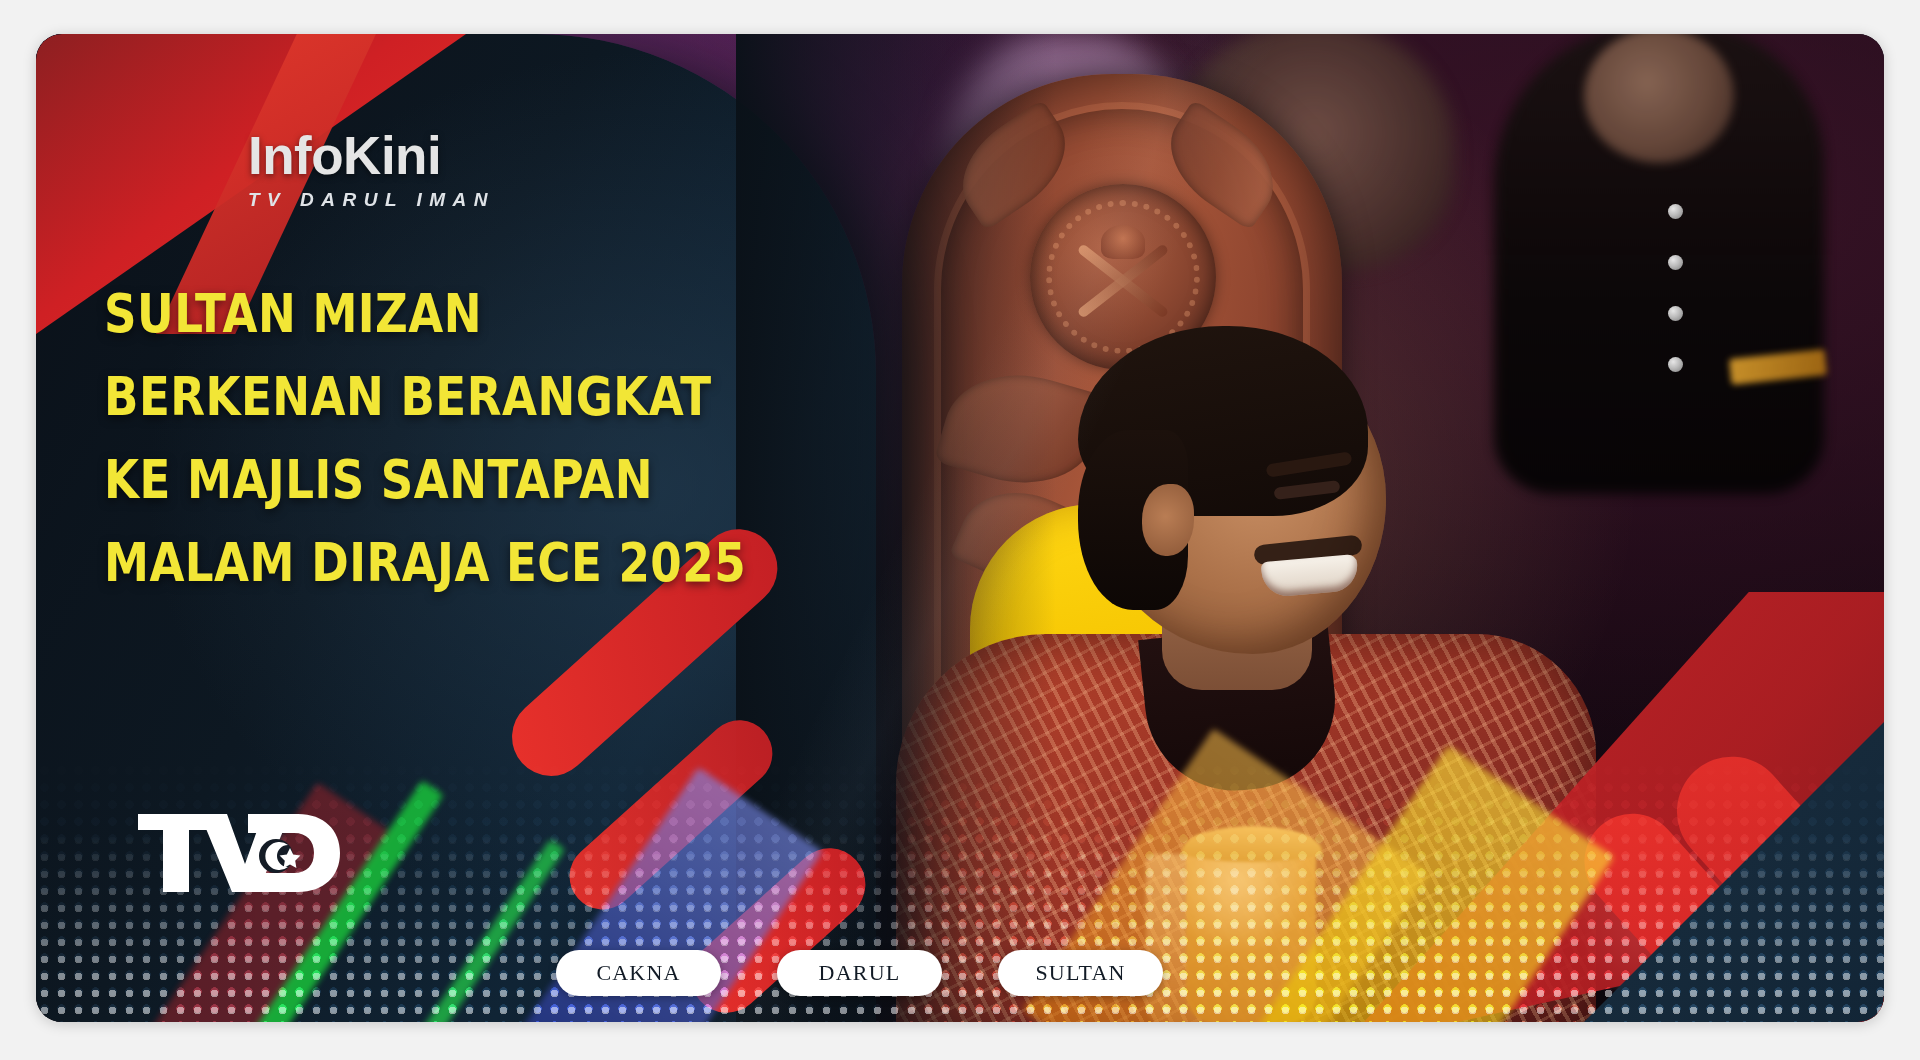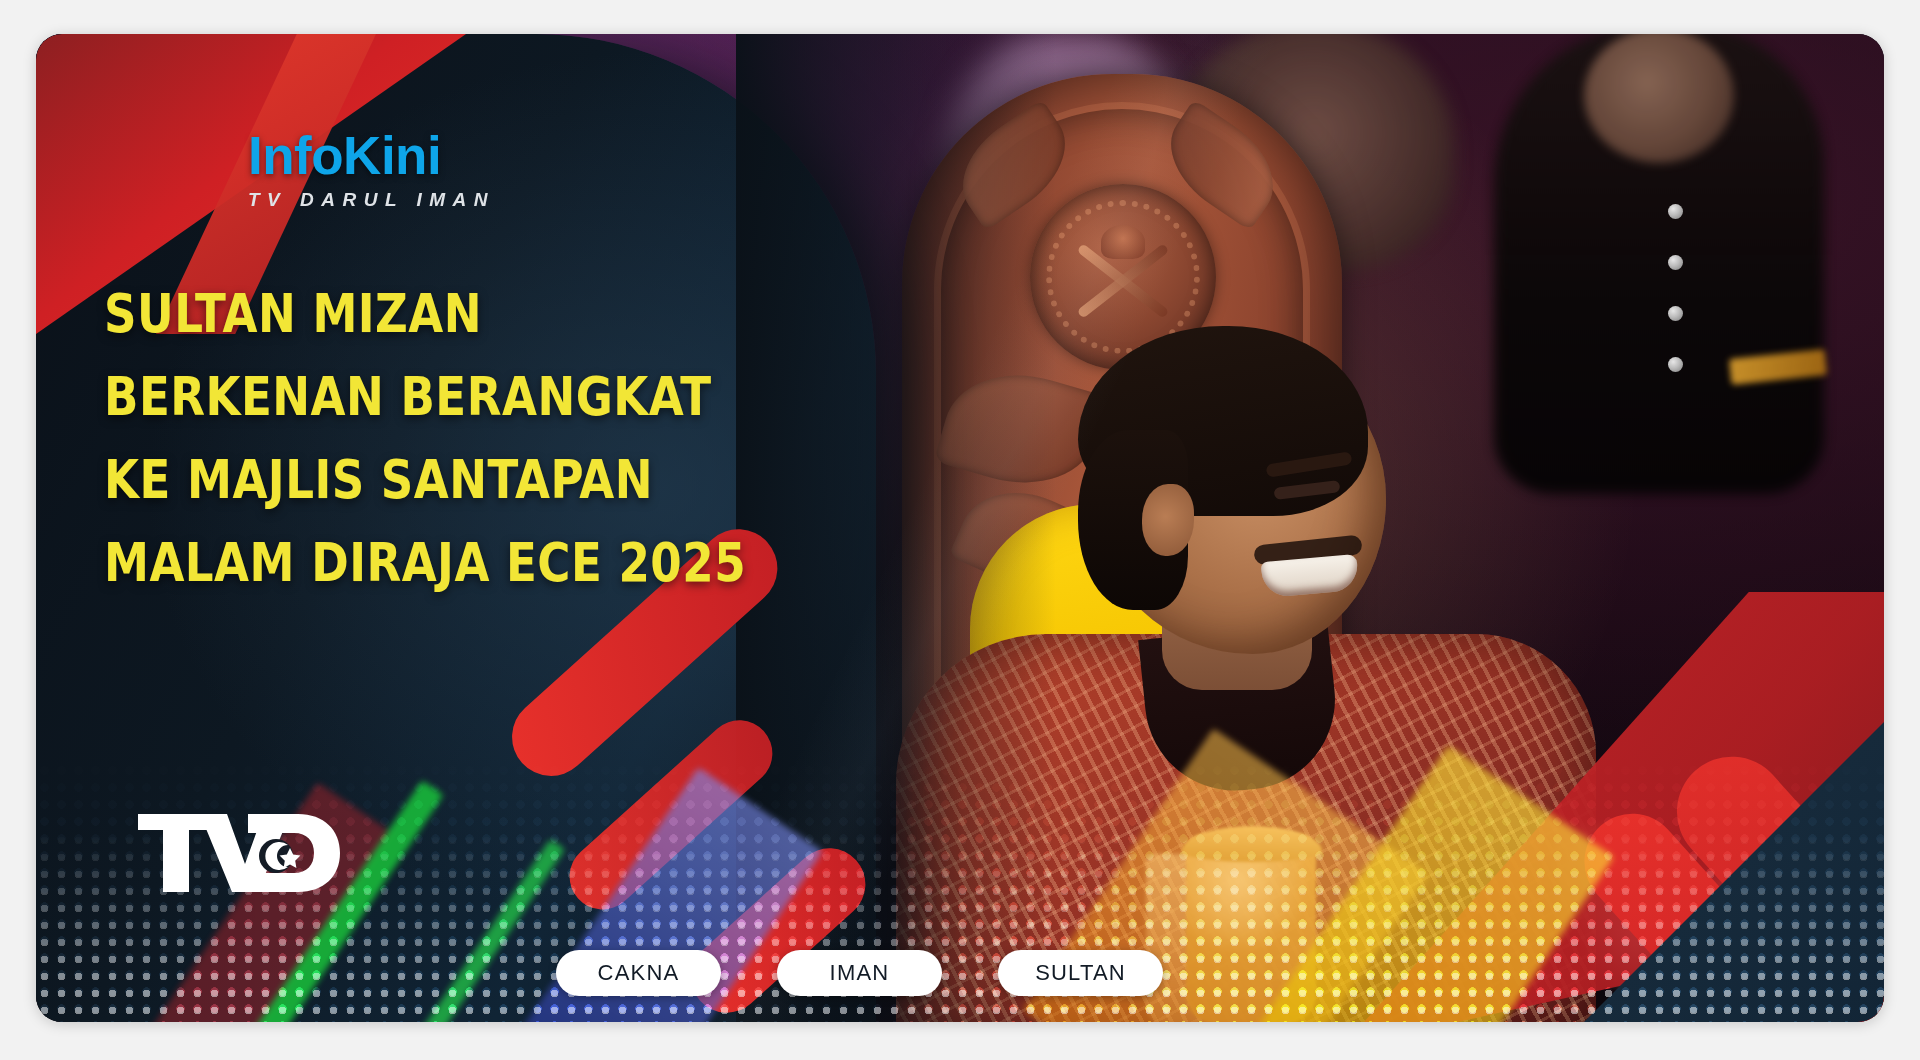--- a/index.html
+++ b/index.html
@@ -300,21 +300,21 @@
   .s-green{ left:300px; bottom:-40px; width:26px; height:300px; background:#19c23b; transform:rotate(34deg); opacity:.85; }
   .s-green2{ left:440px; bottom:-60px; width:18px; height:260px; background:#24d44a; transform:rotate(34deg); opacity:.7; }
   .s-blue{ left:560px; bottom:-80px; width:150px; height:320px; background:linear-gradient(180deg,#7c8df0,#2f3fb0); transform:rotate(34deg); opacity:.6; }
   .s-red{ left:190px; bottom:-60px; width:90px; height:300px; background:#a8232a; transform:rotate(34deg); opacity:.5; }
   .s-amber{ left:1060px; bottom:-90px; width:260px; height:340px; background:linear-gradient(180deg,#ffc14d,#e8870f); transform:rotate(34deg); opacity:.55; }
   .s-yellow{ left:1300px; bottom:-90px; width:200px; height:340px; background:linear-gradient(180deg,#ffe83a,#e8c000); transform:rotate(34deg); opacity:.6; }
 
   
   .brand{ position:absolute; left:212px; top:95px; }
   .brand-name{
-    font-size:53px; font-weight:700; color:#0ea5e9; letter-spacing:-.5px;
+    font-size:53px; font-weight:700; color:#e5e5e5; letter-spacing:-.5px;
     line-height:1; text-shadow:0 2px 6px rgba(0,0,0,.5);
   }
   .brand-sub{
     margin-top:7px; font-size:19px; font-weight:700; font-style:italic;
     letter-spacing:7.5px; color:#dfe3e7; text-align:center;
   }
 
   
   .headline{
     position:absolute; left:68px; top:238px; width:640px;
@@ -335,20 +335,21 @@
     position:absolute; left:520px; bottom:26px;
     display:flex; gap:56px; align-items:center;
   }
   .pill{
     min-width:165px; height:46px; padding:0 26px;
     border-radius:999px; background:#ffffff;
     display:flex; align-items:center; justify-content:center;
     font-size:22px; font-weight:400; color:#121b26;
     letter-spacing:1.2px;
     box-shadow:0 2px 8px rgba(0,0,0,.3);
+    font-family:Liberation Serif, serif;
   }
 </style>
 </head>
 <body>
 
 <div id="stage">
 
   <div class="card">
 
     <div class="photo">
@@ -447,18 +448,18 @@
         <g>
           <circle cx="140" cy="44" r="17" fill="#141c26"></circle>
           <path d="M152 33 a14 14 0 1 0 0 22 a11 11 0 1 1 0 -22 Z" fill="#ffffff"></path>
           <path d="M154 36 l3.2 6.6 l7.2 1 l-5.2 5.1 l1.2 7.2 l-6.4 -3.4 l-6.4 3.4 l1.2 -7.2 l-5.2 -5.1 l7.2 -1 Z" fill="#ffffff"></path>
         </g>
       </svg>
     </div>
 
     <div class="pills">
       <div class="pill">CAKNA</div>
-      <div class="pill">IMAN</div>
+      <div class="pill">DARUL</div>
       <div class="pill">SULTAN</div>
     </div>
 
   </div>
 </div>
 
 </body></html>

